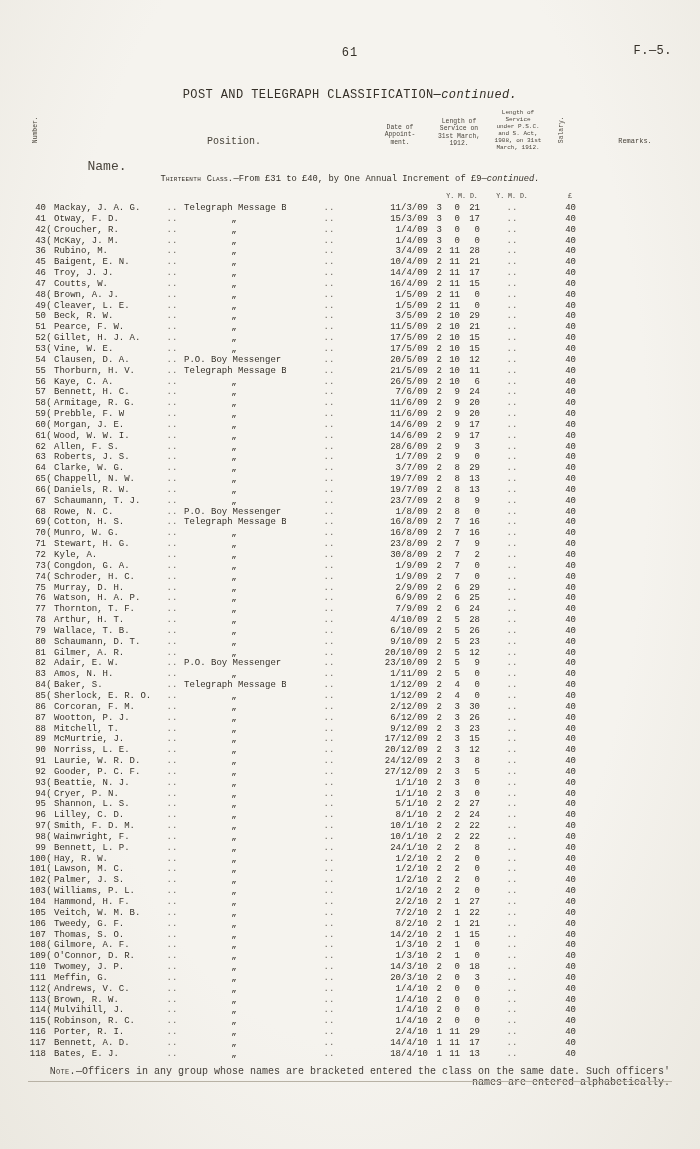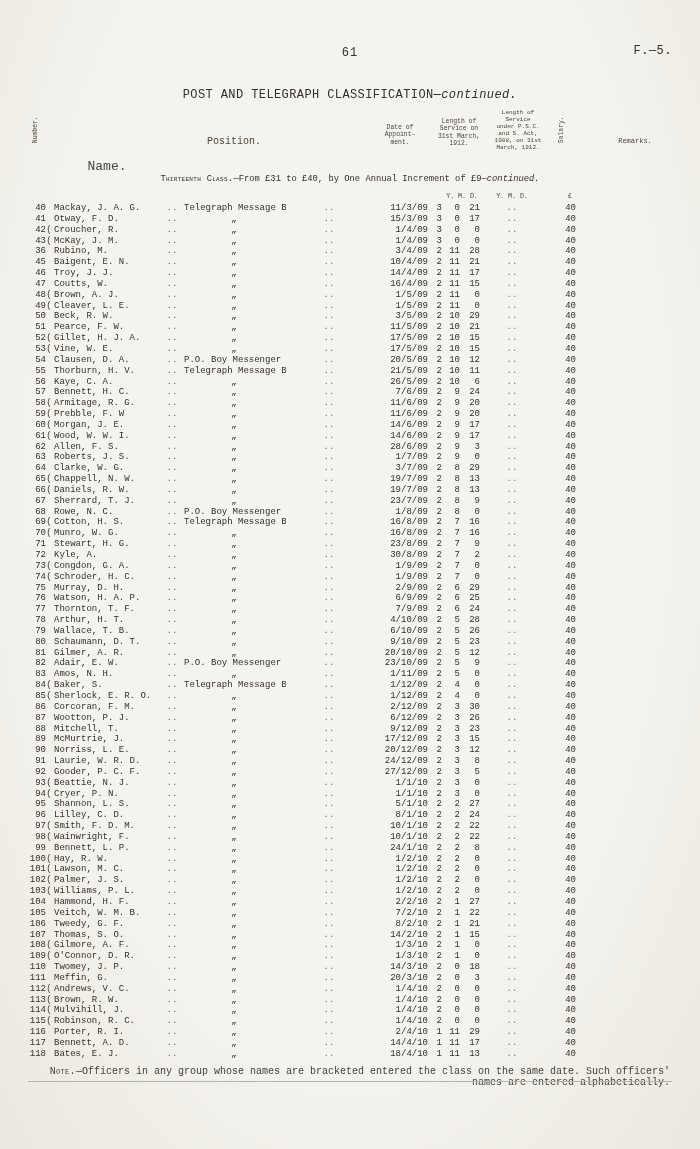--- a/index.html
+++ b/index.html
@@ -412,21 +412,21 @@
         <span class="pos ditto">„</span>
         <span class="ld ld2">..</span>
         <span class="date">19/7/09</span>
         <span class="svc"><span class="u0">2</span><span class="u1">8</span><span class="u2">13</span></span>
         <span class="s2">..</span>
         <span class="sal">40</span>
       </div>
       <div class="row">
         <span class="no">67</span>
         <span class="brk"></span>
-        <span class="name">Sherrard, T. J.</span>
+        <span class="name">Schaumann, T. J.</span>
         <span class="ld">..</span>
         <span class="pos ditto">„</span>
         <span class="ld ld2">..</span>
         <span class="date">23/7/09</span>
         <span class="svc"><span class="u0">2</span><span class="u1">8</span><span class="u2">9</span></span>
         <span class="s2">..</span>
         <span class="sal">40</span>
       </div>
       <div class="row">
         <span class="no">68</span>

